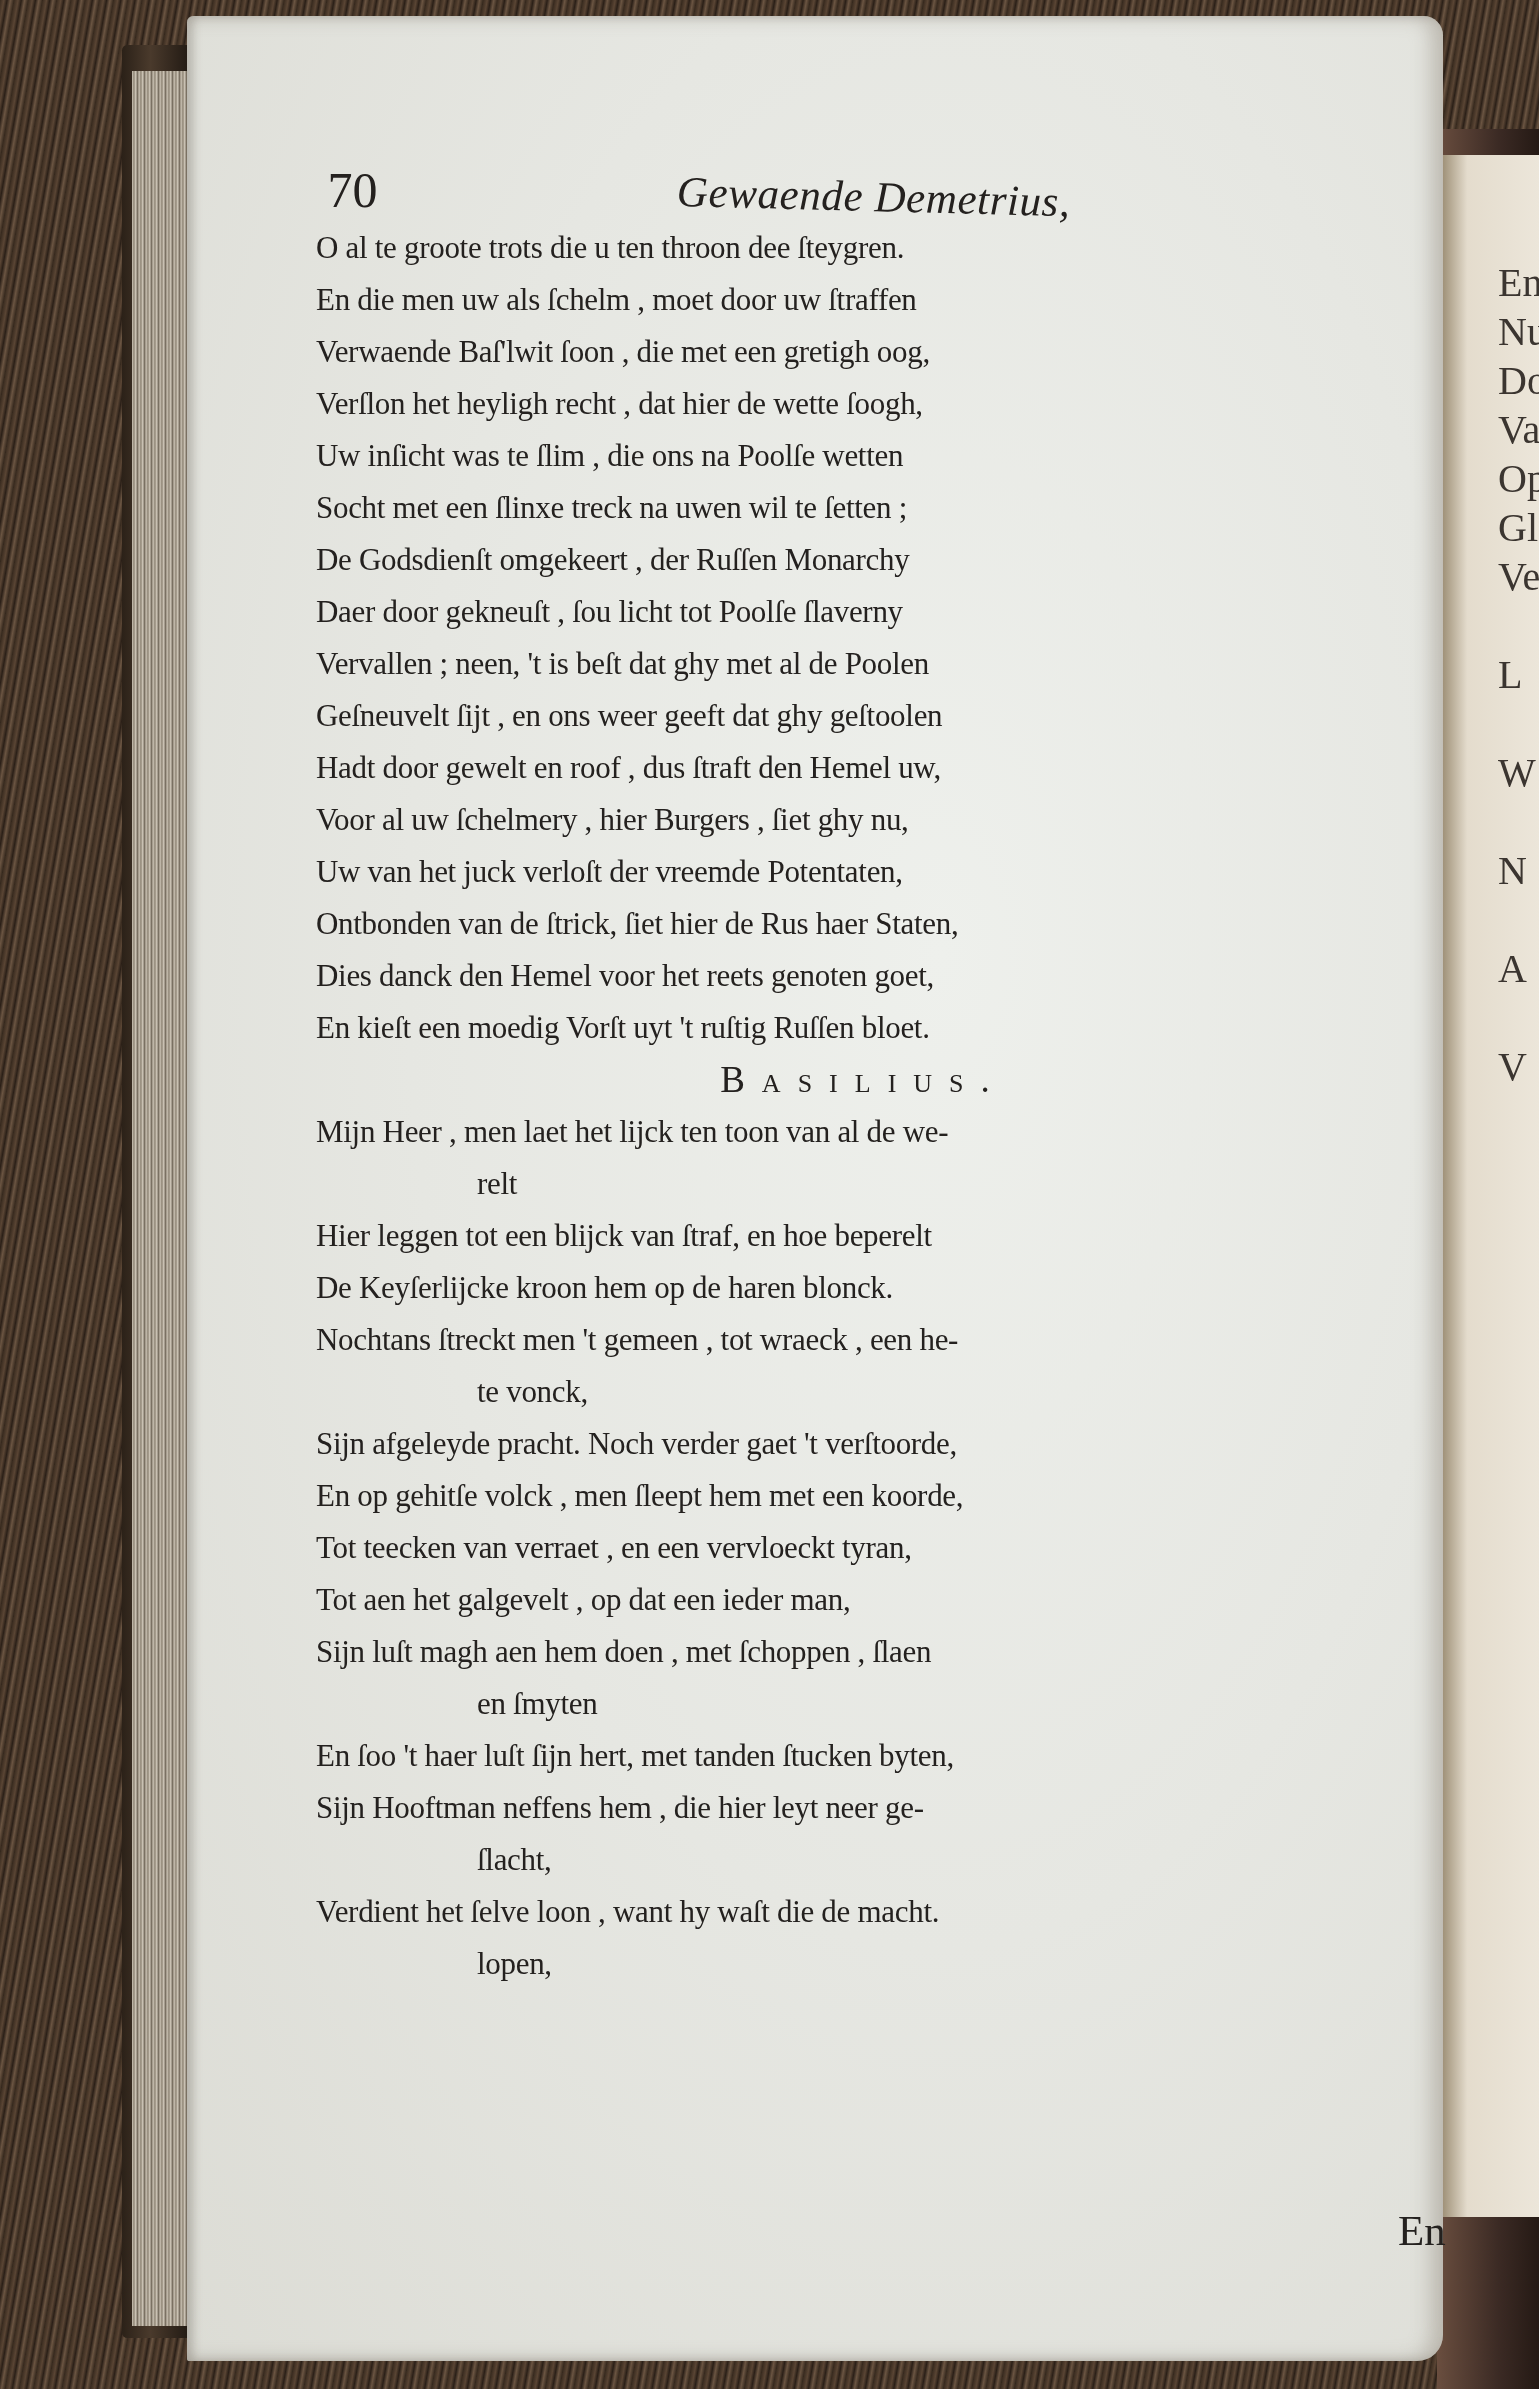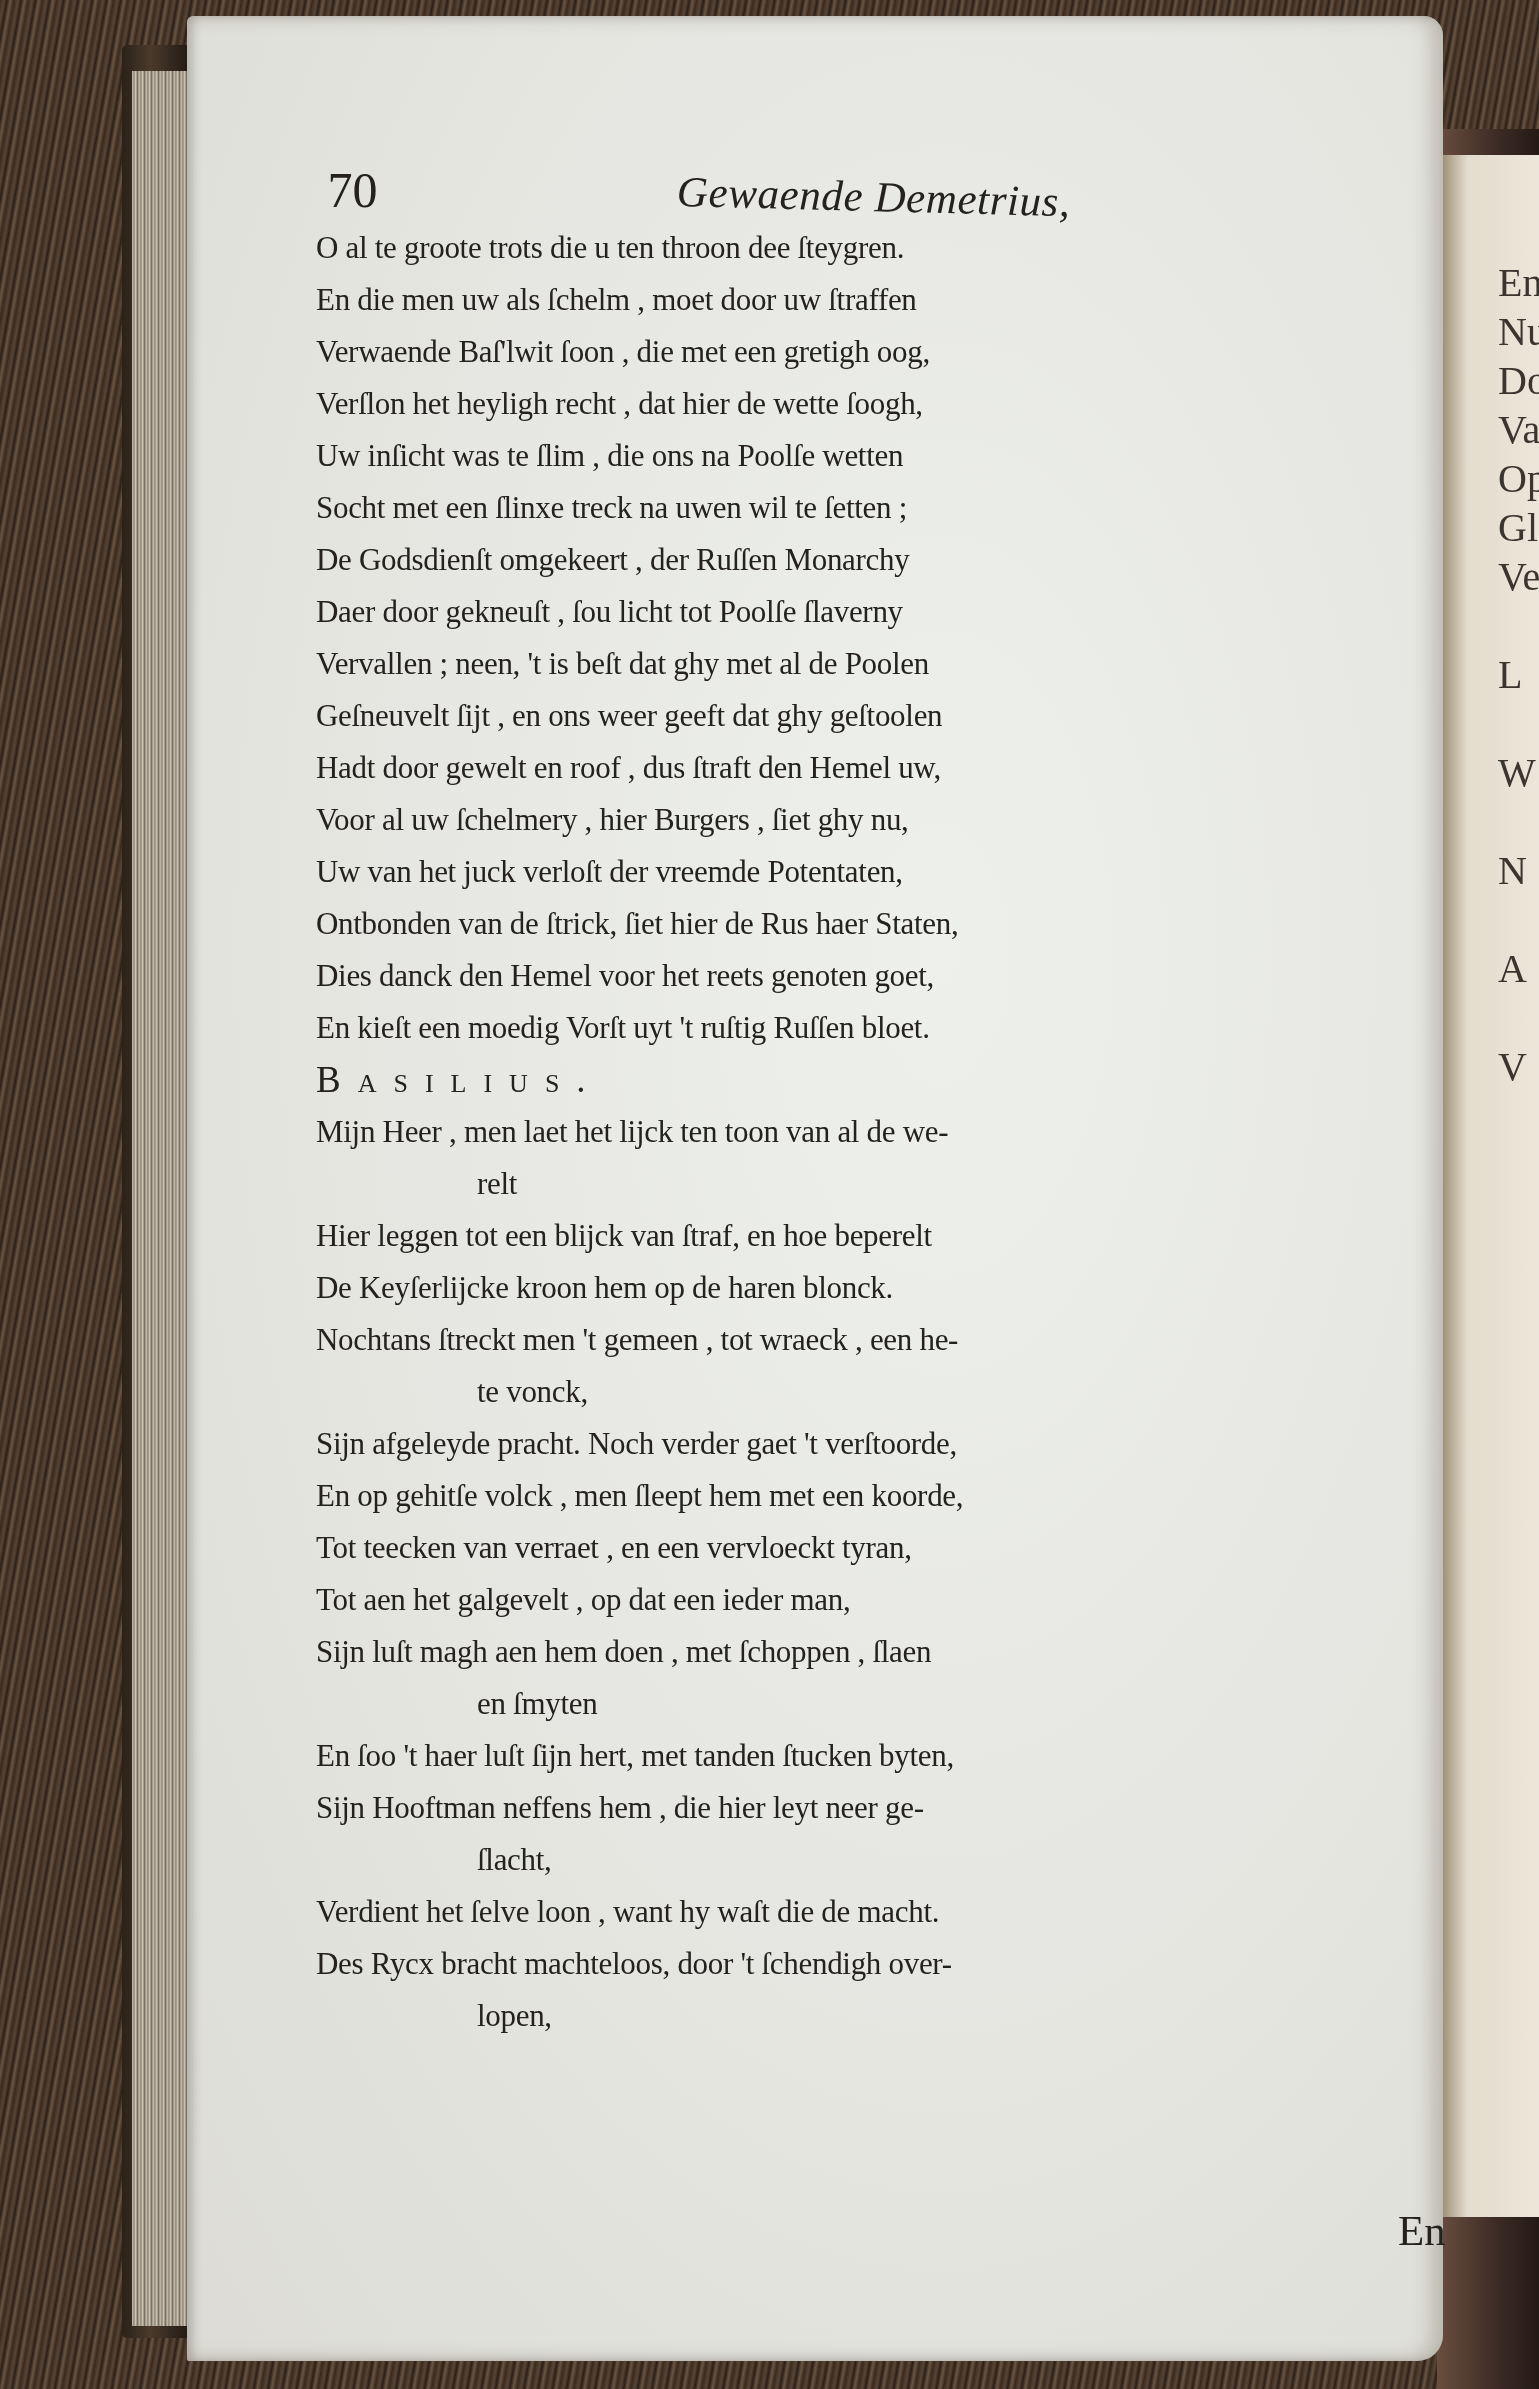--- a/index.html
+++ b/index.html
@@ -53,21 +53,21 @@
     position: absolute; left: 361px; top: 6.4px; font-size: 43px; font-style: italic;
     letter-spacing: 0.6px; transform: rotate(1.5deg); transform-origin: left center;
   }
   .lines { position: absolute; top: 61px; left: 0; }
   .line {
     font-size: 31px; line-height: 52px; white-space: nowrap;
     letter-spacing: -0.3px;
   }
   .line.indent { padding-left: 161px; }
   .speaker {
-    width: 1095px; font-size: 37px; letter-spacing: 17px;
+    text-align: center; width: 1095px; font-size: 37px; letter-spacing: 17px;
     font-variant: small-caps; line-height: 52px;
   }
   .catchword {
     position: absolute; left: 1398px; top: 2206px; font-size: 43px; color: #24211f;
   }
 </style>
 </head>
 <body>
 
 <div class="cover-left"></div>
@@ -129,19 +129,18 @@
       <div class="line">Sijn afgeleyde pracht. Noch verder gaet 't verſtoorde,</div>
       <div class="line">En op gehitſe volck , men ſleept hem met een koorde,</div>
       <div class="line">Tot teecken van verraet , en een vervloeckt tyran,</div>
       <div class="line">Tot aen het galgevelt , op dat een ieder man,</div>
       <div class="line">Sijn luſt magh aen hem doen , met ſchoppen , ſlaen</div>
       <div class="line indent">en ſmyten</div>
       <div class="line">En ſoo 't haer luſt ſijn hert, met tanden ſtucken byten,</div>
       <div class="line">Sijn Hooftman neffens hem , die hier leyt neer ge-</div>
       <div class="line indent">ſlacht,</div>
       <div class="line">Verdient het ſelve loon , want hy waſt die de macht.</div>
-      <div class="line">Des Rycx bracht machteloos, door 't ſchendigh over-</div>
       <div class="line indent">lopen,</div>
     </div>
 </div>
 
 <div class="catchword">En</div>
 
 
 </body></html>

